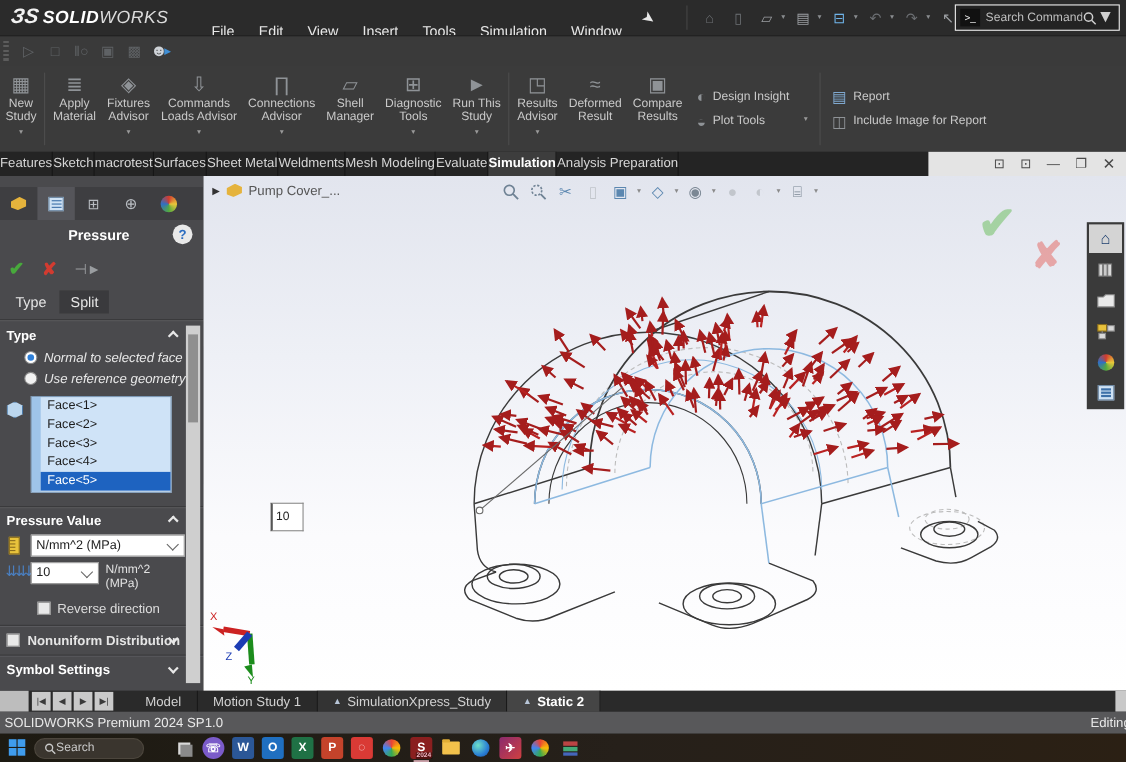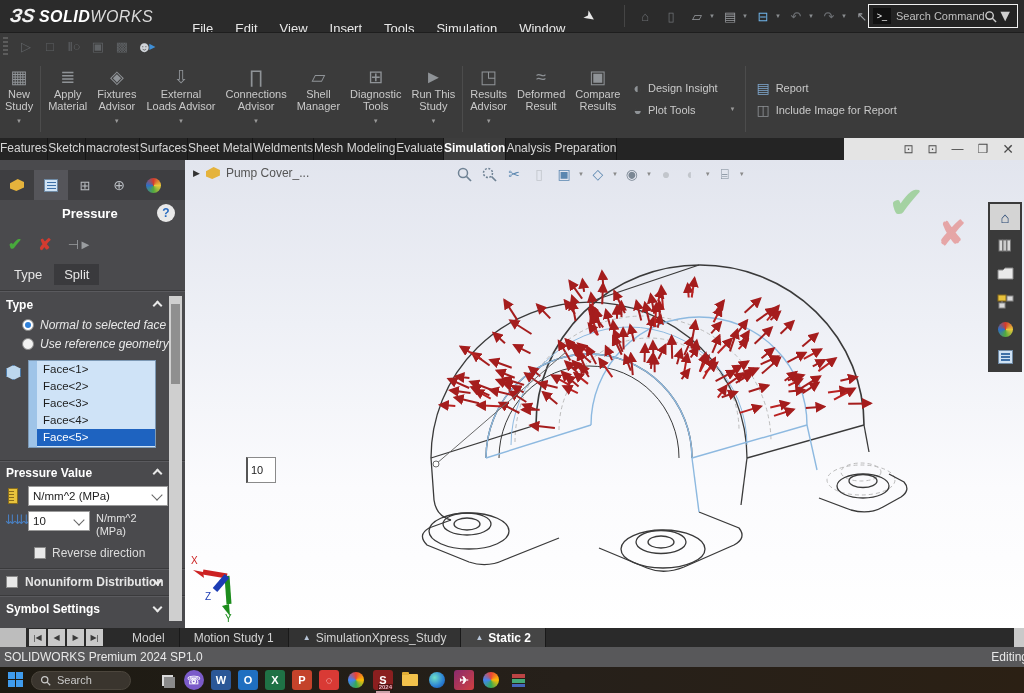--- a/index.html
+++ b/index.html
@@ -120,21 +120,21 @@
   .btab{display:flex;align-items:center;gap:5px;padding:0 14px;font-size:12px;color:#d2d2d2;border-right:1px solid #191919;white-space:nowrap;cursor:default;}
   .btab.active{background:#454545;color:#fff;font-weight:bold;}
   .btab .mini{font-size:8px;color:#b8c6d8;}
   #bscroll{position:absolute;right:0;top:628px;width:10px;height:19px;background:#c9c9c9;}
   
   #statusbar{left:0;top:647px;width:1024px;height:20px;background:#58585a;color:#e8e8e8;font-size:12px;display:flex;align-items:center;justify-content:space-between;padding:0 4px;overflow:hidden;}
   
   #taskbar{left:0;top:667px;width:1024px;height:26px;background:linear-gradient(90deg,#1d1a12,#26201a 55%,#2b2014);display:flex;align-items:center;gap:7px;padding-left:8px;}
   .win-logo{width:16px;height:16px;display:grid;grid-template-columns:7px 7px;grid-template-rows:7px 7px;gap:1px;}
   .win-logo div{background:#3f9ced;}
-  #tb-search{width:100px;height:19px;background:#3a352e;border:1px solid #4c463d;border-radius:10px;display:flex;align-items:center;gap:6px;padding:0 8px;color:#c9c9c9;font-size:11px;}
+  #tb-search{width:100px;height:19px;background:#3a352e;border:1px solid #4c463d;border-radius:10px;display:flex;align-items:center;padding:0 8px;color:#c9c9c9;font-size:11px;}
   .tbi{width:20px;height:20px;display:flex;align-items:center;justify-content:center;position:relative;font-size:11px;font-weight:bold;color:#fff;border-radius:3px;}
   .tbi .badge{font-size:6px;position:absolute;bottom:0;right:0;background:rgba(0,0,0,.4);padding:0 1px;color:#f2b8c6;}
   .tbi.active:after{content:"";position:absolute;left:3px;bottom:-3px;width:14px;height:2px;background:#c9a0a8;}
   .tv1{width:11px;height:11px;background:#d9d9d9;}
   .tv2{position:absolute;left:7px;top:7px;width:11px;height:11px;background:#8a8a8a;}
   .folder-ico{width:16px;height:12px;background:#f2c14b;border-radius:1px;position:relative;}
   .folder-ico:before{content:"";position:absolute;left:0;top:-2px;width:7px;height:3px;background:#e0ad35;border-radius:1px 1px 0 0;}
   .circle-app{width:16px;height:16px;border-radius:50%;}
 </style>
 </head>
@@ -215,21 +215,21 @@
       <span class="rdrop"></span>
     </div>
     <div class="rbtn">
       <span class="ricon">◈</span>
       <span class="rlabel">Fixtures</span>
         <span class="rlabel">Advisor</span>
       <span class="rdrop">▼</span>
     </div>
     <div class="rbtn">
       <span class="ricon">⇩</span>
-      <span class="rlabel">External</span>
+      <span class="rlabel">Commands</span>
         <span class="rlabel">Loads Advisor</span>
       <span class="rdrop">▼</span>
     </div>
     <div class="rbtn">
       <span class="ricon">∏</span>
       <span class="rlabel">Connections</span>
         <span class="rlabel">Advisor</span>
       <span class="rdrop">▼</span>
     </div>
     <div class="rbtn">

